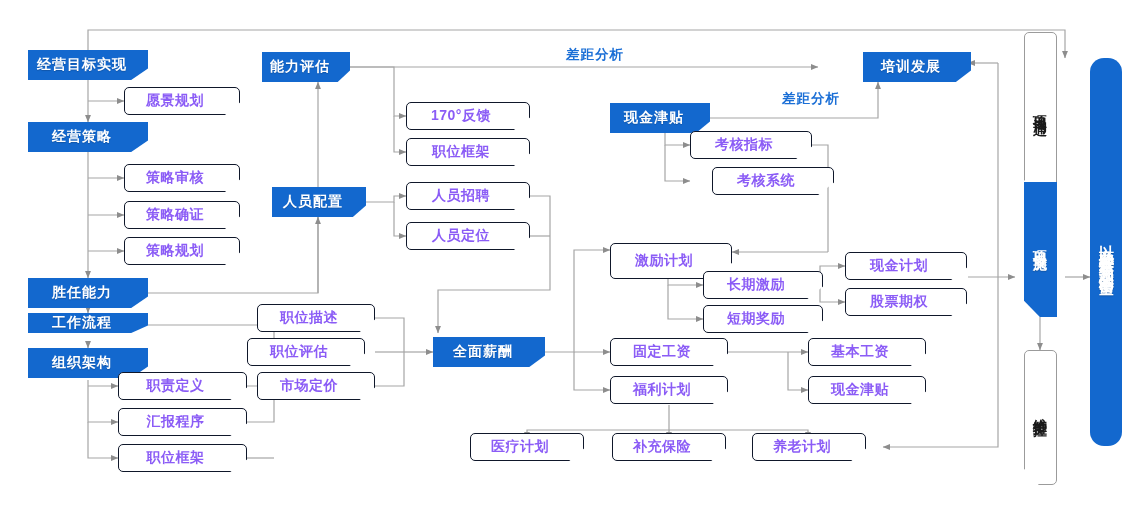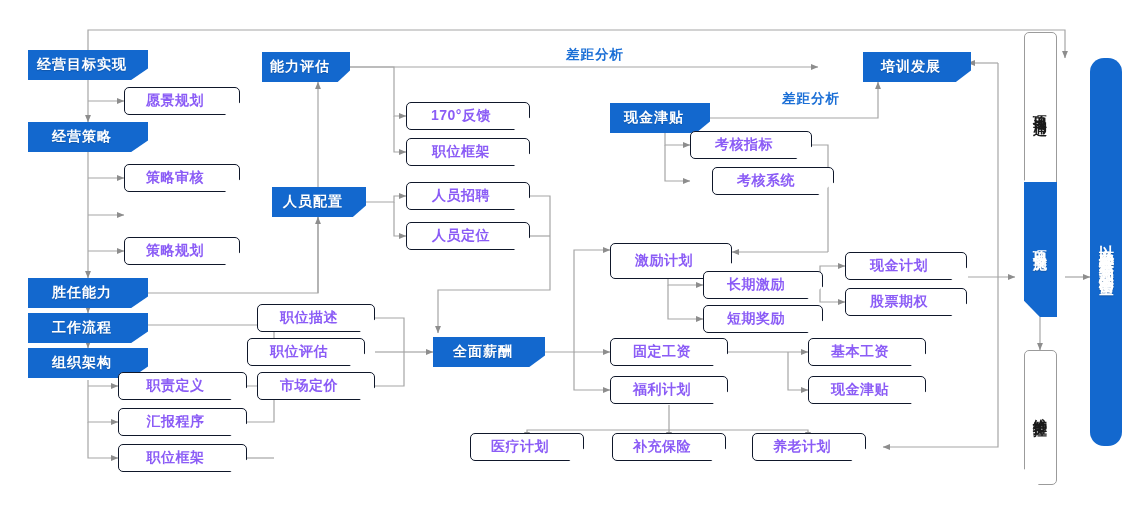--- a/index.html
+++ b/index.html
@@ -209,38 +209,39 @@
 
     </g>
   </svg>
 
   <div class="banner" style="left:28px;top:50px;width:120px;height:30px;">经营目标实现</div>
 
   <div class="banner" style="left:28px;top:122px;width:120px;height:30px;">经营策略</div>
 
   <div class="banner" style="left:28px;top:278px;width:120px;height:30px;">胜任能力</div>
 
-  <div class="banner" style="left:28px;top:313px;width:120px;height:30px;">工作流程</div>
+  <div class="banner" style="left:28px;top:313px;width:120px;height:20px;">工作流程</div>
 
   <div class="banner" style="left:28px;top:348px;width:120px;height:30px;">组织架构</div>
 
   <div class="banner" style="left:262px;top:52px;width:88px;height:30px;">能力评估</div>
 
   <div class="banner" style="left:272px;top:187px;width:94px;height:30px;">人员配置</div>
 
   <div class="banner" style="left:433px;top:337px;width:112px;height:30px;">全面薪酬</div>
 
   <div class="banner" style="left:610px;top:103px;width:100px;height:30px;">现金津贴</div>
 
   <div class="banner" style="left:818px;top:52px;width:108px;height:30px;margin-left:45px;">培训发展</div>
 
   <div class="box" style="left:124px;top:87px;width:116px;height:28px;">愿景规划</div>
 
   <div class="box" style="left:124px;top:164px;width:116px;height:28px;">策略审核</div>
 
+  <div class="box" style="left:124px;top:201px;width:116px;height:28px;">策略确证</div>
 
   <div class="box" style="left:124px;top:237px;width:116px;height:28px;">策略规划</div>
 
   <div class="box" style="left:118px;top:372px;width:129px;height:28px;">职责定义</div>
 
   <div class="box" style="left:118px;top:408px;width:129px;height:28px;">汇报程序</div>
 
   <div class="box" style="left:118px;top:444px;width:129px;height:28px;">职位框架</div>
 
   <div class="box" style="left:406px;top:102px;width:124px;height:28px;">170°反馈</div>

